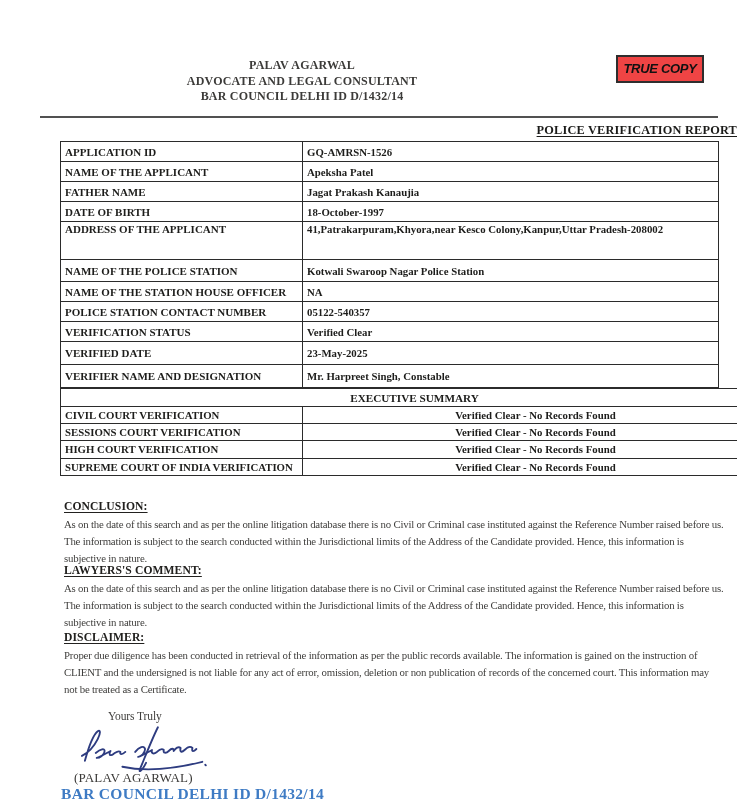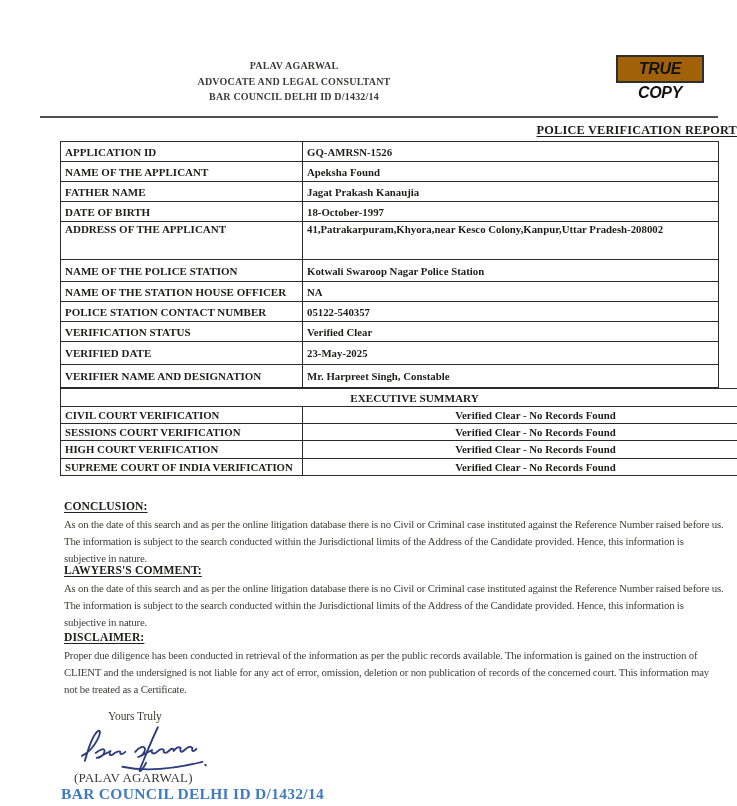--- a/index.html
+++ b/index.html
@@ -2,30 +2,30 @@
 <html style="--accent_blue: #3E7BC4; --signature_blue: #2E3C80; --text_dark: #1D1D1B; --text_body: #3F3E3C;"><head>
 <meta charset="utf-8">
 <style>
   html,body{margin:0;padding:0;background:#ffffff;}
   .page{
     position:relative;width:737px;height:806px;background:#ffffff;overflow:hidden;
     font-family:"Liberation Serif", serif;color:var(--text_dark,#1d1d1b);
   }
   
   .letterhead{
-    position:absolute;top:58px;left:0;width:588px;text-align:center;
-    font-weight:bold;font-size:10px;line-height:15.5px;color:#3c3b39;
+    position:absolute;top:58px;left:8px;width:588px;text-align:center;
+    font-weight:bold;font-size:12px;line-height:15.5px;color:#3c3b39;
     letter-spacing:.2px;
   }
   
   .stamp{
     position:absolute;top:55px;left:616px;width:84px;height:24px;
-    border:2px solid #2e2e2e;background:#a16207;
+    border:2px solid #2e2e2e;background:#ef4444;
     font-family:"Liberation Sans", sans-serif;font-style:italic;font-weight:bold;
-    font-size:16px;line-height:24px;text-align:center;color:#111;letter-spacing:-.3px;
+    font-size:13px;line-height:24px;text-align:center;color:#111;letter-spacing:-.3px;
   }
   .rule{position:absolute;top:116px;left:40px;width:678px;height:2.4px;background:#515151;}
   .doc-title{
     position:absolute;top:123px;left:0;width:737px;text-align:right;
     font-weight:bold;font-size:12.3px;text-decoration:underline;text-underline-offset:2px;
     color:#1b1b19;letter-spacing:.2px;
   }
   
   table{border-collapse:collapse;table-layout:fixed;}
   td{border:1px solid #2b2b2b;padding:0 4px;overflow:hidden;white-space:nowrap;}
@@ -89,21 +89,21 @@
         <col class="c2">
       </colgroup>
     <tbody>
   <tr>
     <td class="lbl">APPLICATION ID</td>
     <td class="val">GQ-AMRSN-1526</td>
   </tr>
 
   <tr>
     <td class="lbl">NAME OF THE APPLICANT</td>
-    <td class="val">Apeksha Found</td>
+    <td class="val">Apeksha Patel</td>
   </tr>
 
   <tr>
     <td class="lbl">FATHER NAME</td>
     <td class="val">Jagat Prakash Kanaujia</td>
   </tr>
 
   <tr>
     <td class="lbl">DATE OF BIRTH</td>
     <td class="val">18-October-1997</td>

